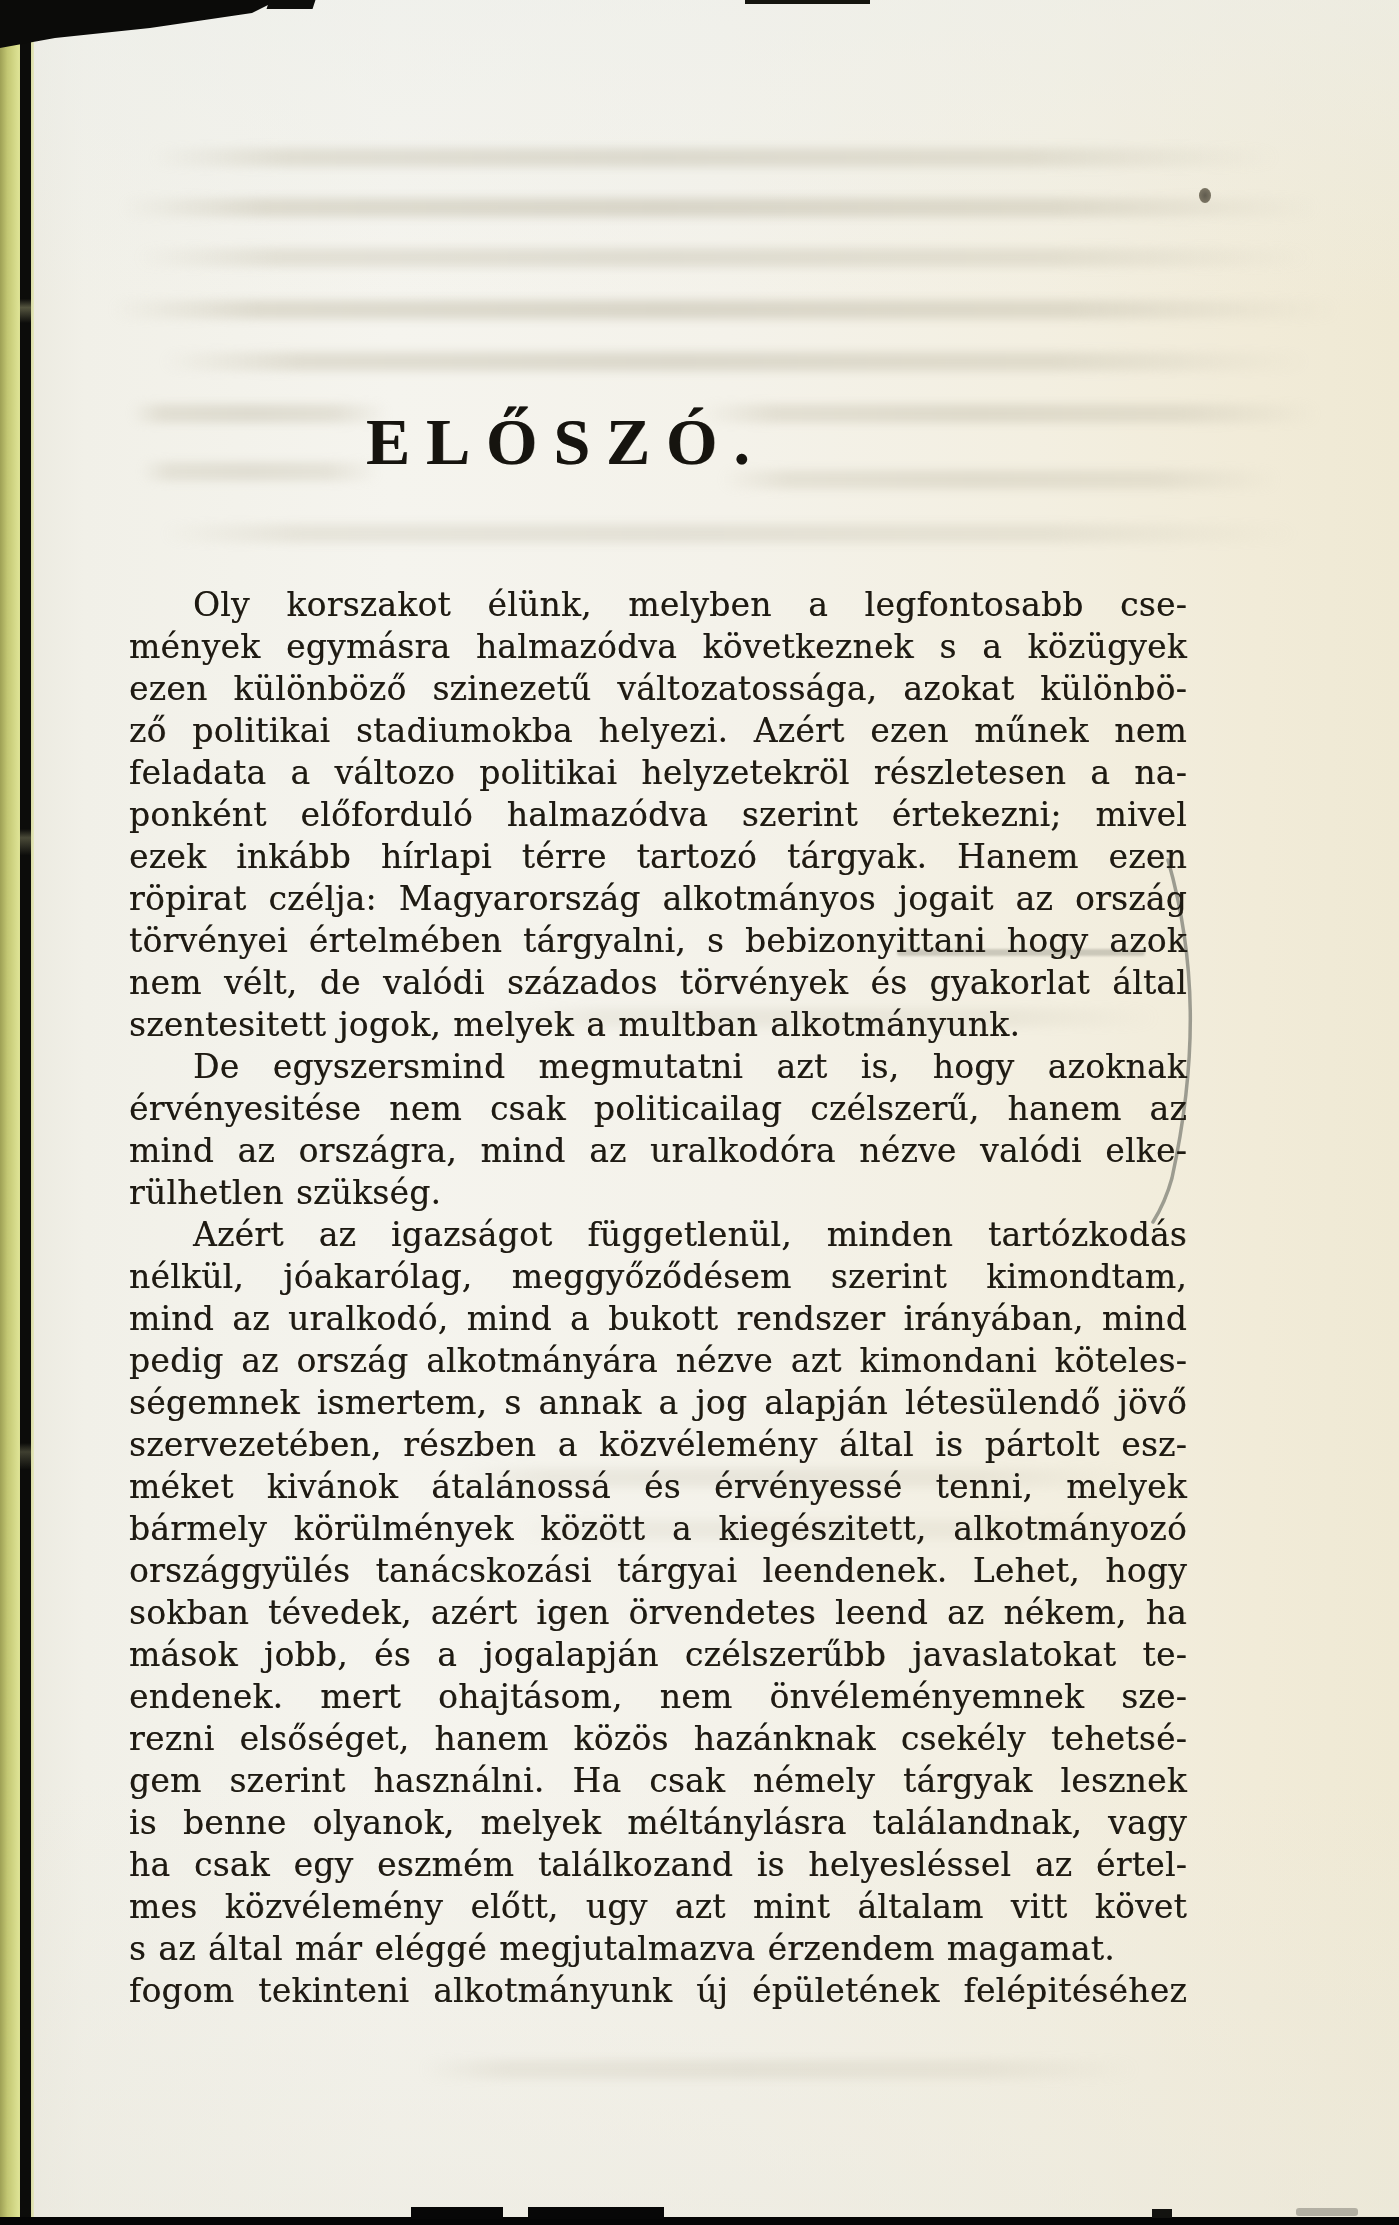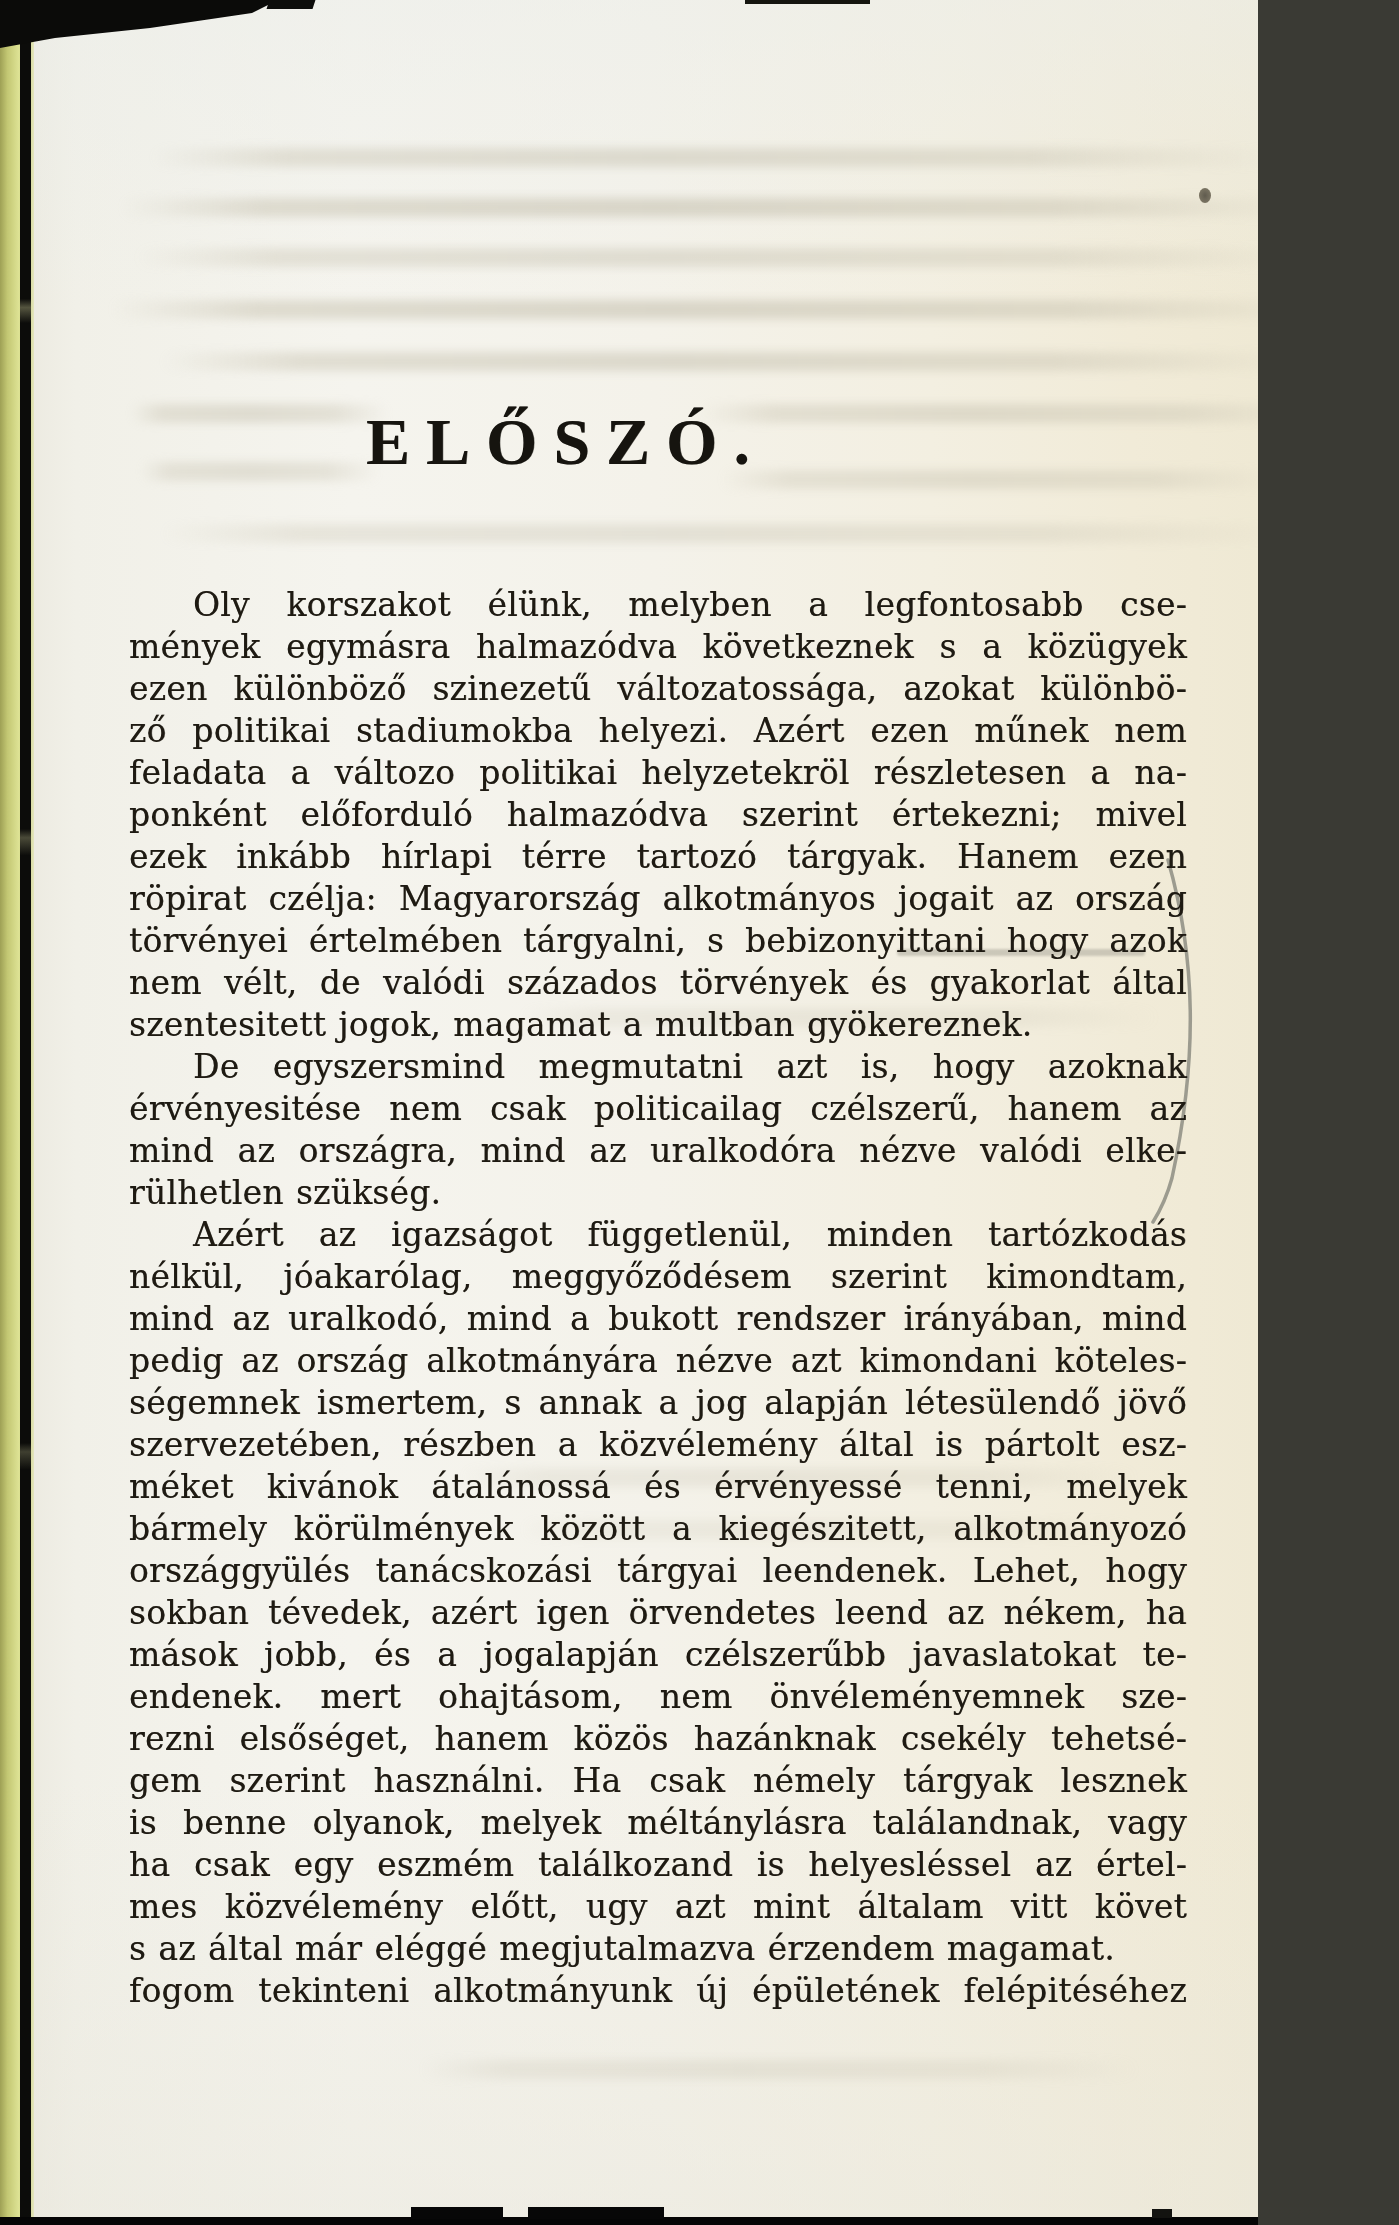--- a/index.html
+++ b/index.html
@@ -1,18 +1,18 @@
 <!DOCTYPE html>
 <html><head>
 <meta charset="utf-8">
 <style>
   html,body{margin:0;padding:0;background:#3a3a34;}
   #scan-page{
     position:relative;
-    width:1258px;height:2225px;
+    width:1399px;height:2225px;
     overflow:hidden;
     background:
       linear-gradient(180deg, rgba(236,238,234,.55) 0%, rgba(244,244,238,0) 14%, rgba(244,244,238,0) 80%, rgba(233,231,220,.5) 100%),
       linear-gradient(90deg, #e9e7dc 0%, #f1f0e8 6%, #f5f4ee 28%, #f4f2ea 52%, #f3efe1 74%, #f1ebd8 90%, #efe9d4 100%);
     font-family:"DejaVu Serif","Liberation Serif",serif;
   }
   
   .edge-strip{
     position:absolute;left:0;top:0;bottom:0;width:34px;
     background:linear-gradient(90deg,#9ea055 0%,#c3c773 22%,#dde294 55%,#cdd17e 80%,#e4e6c0 100%);
@@ -106,21 +106,21 @@
         <div class="line indent">Oly korszakot élünk, melyben a legfontosabb cse-</div>
         <div class="line">mények egymásra halmazódva következnek s a közügyek</div>
         <div class="line">ezen különböző szinezetű változatossága, azokat különbö-</div>
         <div class="line">ző politikai stadiumokba helyezi. Azért ezen műnek nem</div>
         <div class="line">feladata a változo politikai helyzetekröl részletesen a na-</div>
         <div class="line">ponként előforduló halmazódva szerint értekezni; mivel</div>
         <div class="line">ezek inkább hírlapi térre tartozó tárgyak. Hanem ezen</div>
         <div class="line">röpirat czélja: Magyarország alkotmányos jogait az ország</div>
         <div class="line">törvényei értelmében tárgyalni, s bebizonyittani hogy azok</div>
         <div class="line">nem vélt, de valódi százados törvények és gyakorlat által</div>
-        <div class="line endline">szentesitett jogok, magamat a multban gyökereznek.</div>
+        <div class="line endline">szentesitett jogok, melyek a multban alkotmányunk.</div>
       </div>
       <div>
         <div class="line indent">De egyszersmind megmutatni azt is, hogy azoknak</div>
         <div class="line">érvényesitése nem csak politicailag czélszerű, hanem az</div>
         <div class="line">mind az országra, mind az uralkodóra nézve valódi elke-</div>
         <div class="line endline">rülhetlen szükség.</div>
       </div>
       <div>
         <div class="line indent">Azért az igazságot függetlenül, minden tartózkodás</div>
         <div class="line">nélkül, jóakarólag, meggyőződésem szerint kimondtam,</div>

